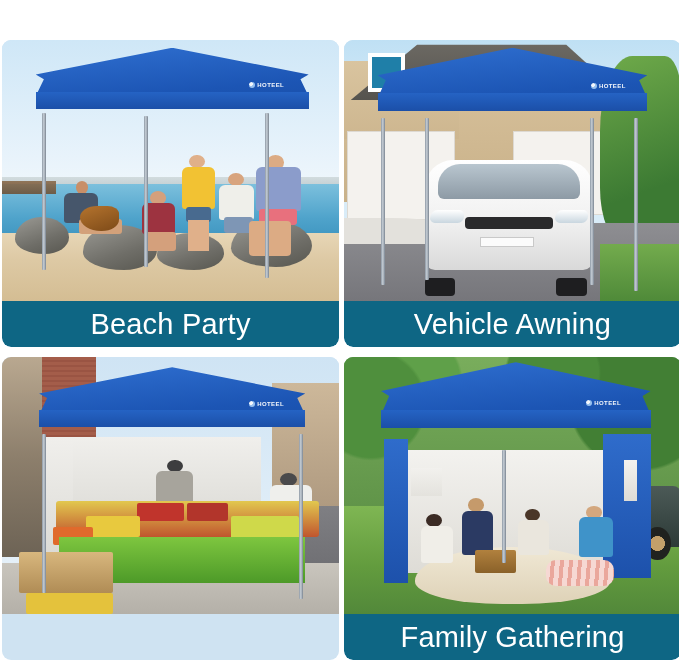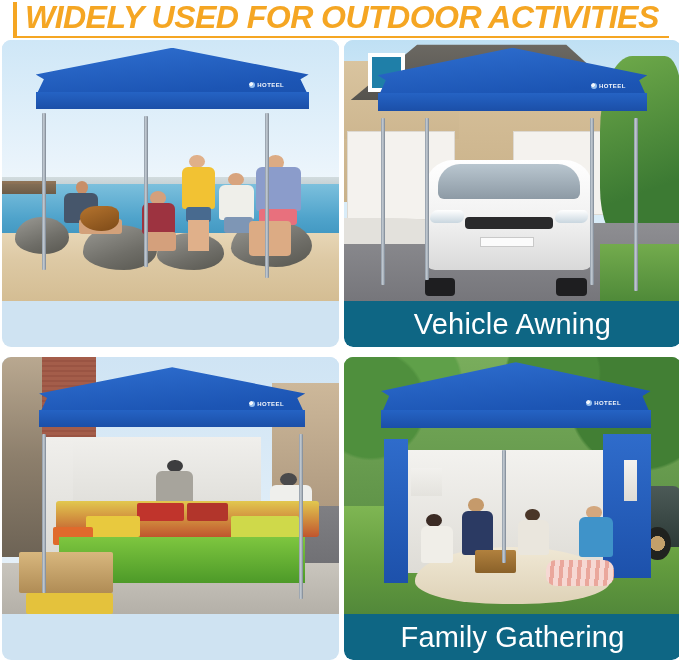--- a/index.html
+++ b/index.html
@@ -262,25 +262,20 @@
   .p4 .wheel {
     position:absolute; border-radius:50%;
     background: radial-gradient(circle, #c3a06a 0 34%, #20221f 36% 100%);
   }
 </style>
 </head>
 <body>
 
 <div class="page">
 
-  <div class="header">
-    <div class="header-accent-bar"></div>
-    <div class="header-title">WIDELY USED FOR OUTDOOR ACTIVITIES</div>
-    <div class="header-rule"></div>
-  </div>
 
   <div class="grid">
 
     <div class="panel panel-1 p1">
       <div class="scene">
         <div class="layer sky"></div>
         <div class="layer headland"></div>
         <div class="layer sea"></div>
         <div class="layer pier"></div>
         <div class="layer sand"></div>
@@ -324,20 +319,21 @@
           <div class="canopy-valance" style="top:56%;height:22%;"></div>
           <div class="logo" style="right:9%;top:44%;">
             <span class="mark"></span>
             <span>HOTEEL</span>
           </div>
         </div>
         <div class="leg" style="left:12%;top:28%;height:60%;"></div>
         <div class="leg" style="left:42%;top:29%;height:58%;"></div>
         <div class="leg" style="left:78%;top:28%;height:63%;"></div>
       </div>
+      <div class="caption">Beach Party</div>
     </div>
 
     <div class="panel panel-2 p2">
       <div class="scene">
         <div class="layer sky"></div>
         <div class="layer house-wall"></div>
         <div class="layer gable"></div>
         <div class="layer house-roof"></div>
 
         <div class="window" style="left:7%;top:5%;width:11%;height:15%;">

